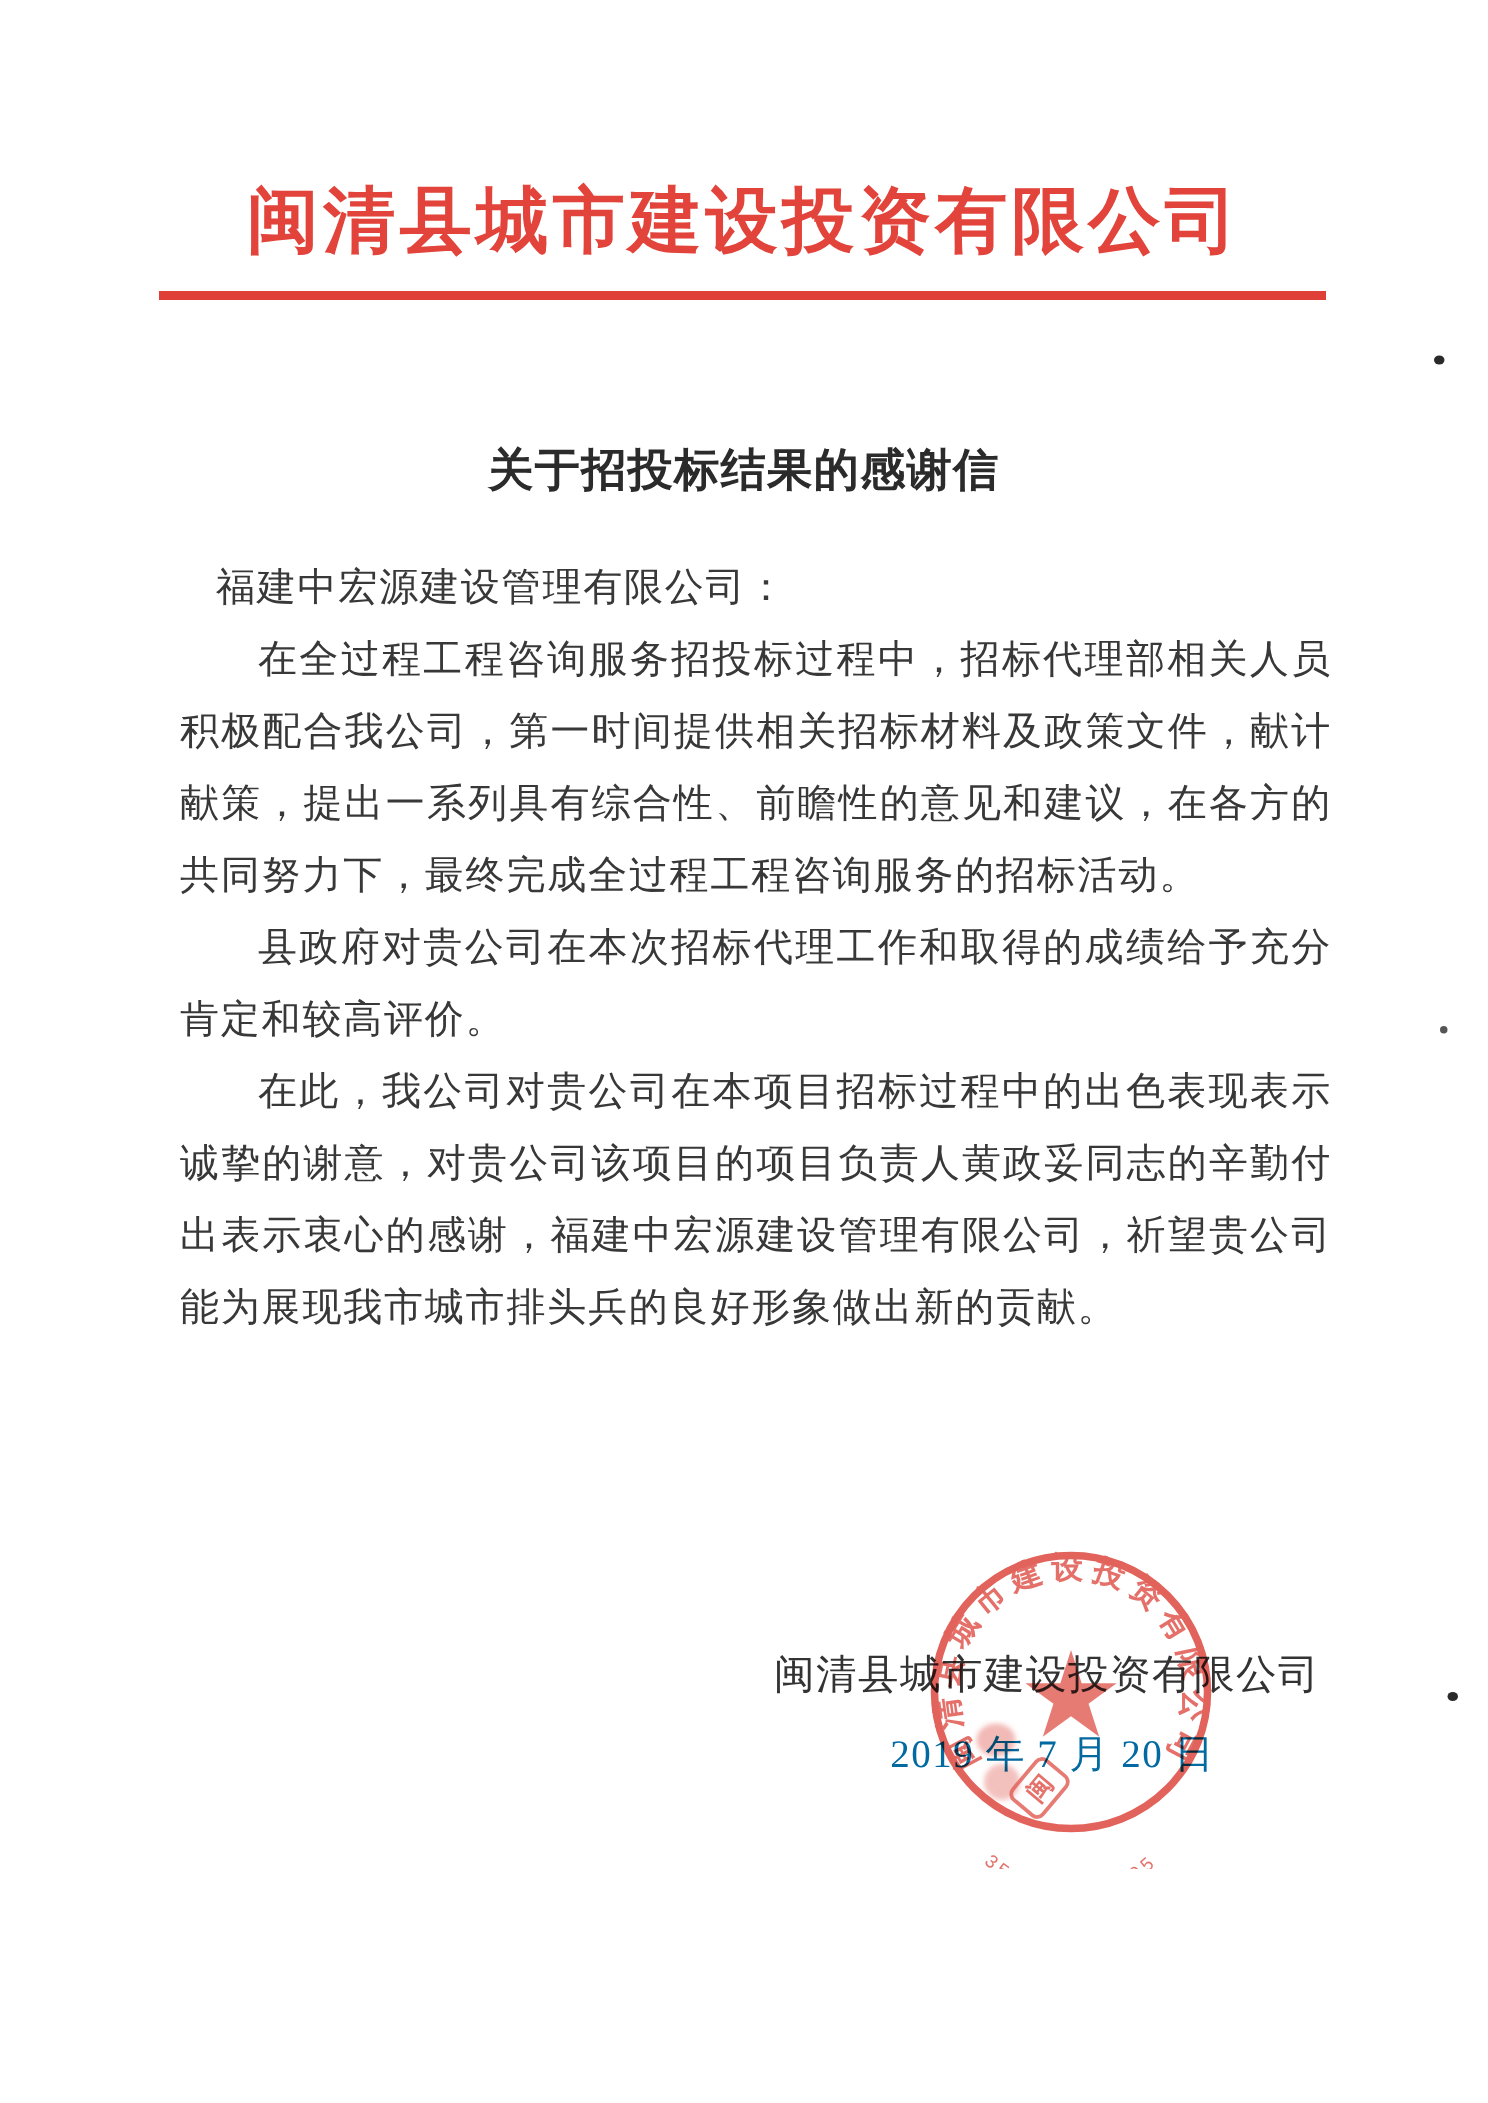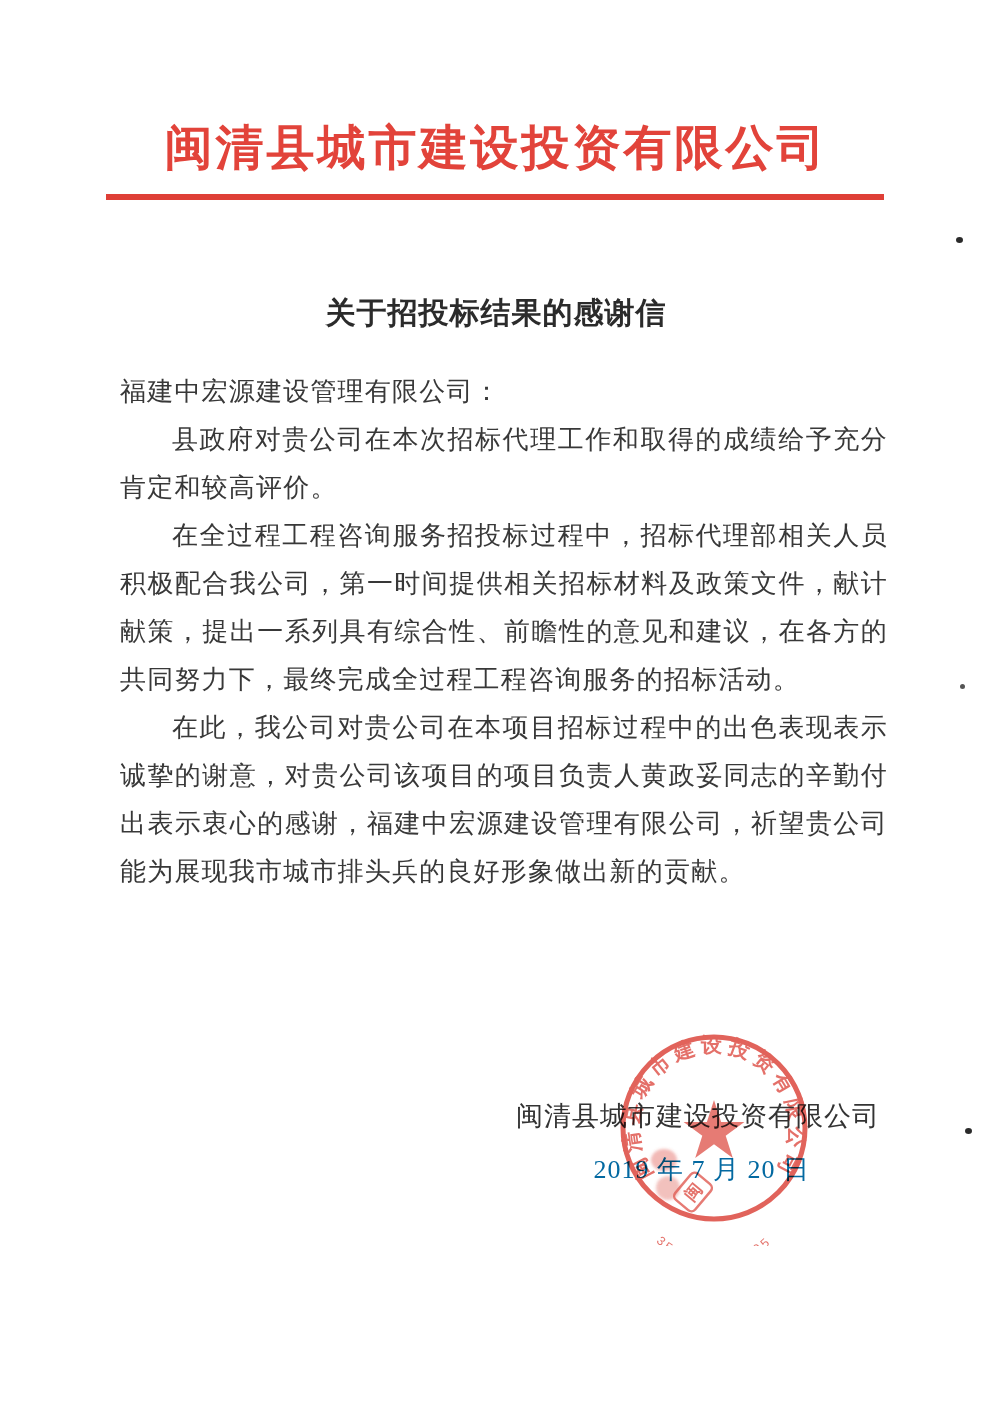--- a/index.html
+++ b/index.html
@@ -46,21 +46,21 @@
     width:768px;
     font-size:26px;
     line-height:48px;
     letter-spacing:1.2px;
     text-align:justify;
     text-justify:inter-character;
     word-break:break-all;
     color:#383838;
   }
   .body-block p{margin:0;text-indent:2em;}
-  .body-block p.salutation{text-indent:0;}
+  .body-block p.salutation{text-indent:0;margin-left:24px;}
   .sig-company{
     position:absolute;
     top:1098px;right:112px;
     font-size:27px;
     letter-spacing:1px;
     color:#333;
     white-space:nowrap;
   }
   .sig-date{
     position:absolute;
@@ -94,22 +94,22 @@
 <div class="page">
 
   <div class="letterhead">闽清县城市建设投资有限公司</div>
 
   <div class="header-rule"></div>
 
   <div class="doc-title">关于招投标结果的感谢信</div>
 
   <div class="body-block">
     <p class="salutation">福建中宏源建设管理有限公司：</p>
+    <p>在全过程工程咨询服务招投标过程中，招标代理部相关人员积极配合我公司，第一时间提供相关招标材料及政策文件，献计献策，提出一系列具有综合性、前瞻性的意见和建议，在各方的共同努力下，最终完成全过程工程咨询服务的招标活动。</p>
     <p>县政府对贵公司在本次招标代理工作和取得的成绩给予充分肯定和较高评价。</p>
-    <p>在全过程工程咨询服务招投标过程中，招标代理部相关人员积极配合我公司，第一时间提供相关招标材料及政策文件，献计献策，提出一系列具有综合性、前瞻性的意见和建议，在各方的共同努力下，最终完成全过程工程咨询服务的招标活动。</p>
     <p>在此，我公司对贵公司在本项目招标过程中的出色表现表示诚挚的谢意，对贵公司该项目的项目负责人黄政妥同志的辛勤付出表示衷心的感谢，福建中宏源建设管理有限公司，祈望贵公司能为展现我市城市排头兵的良好形象做出新的贡献。</p>
   </div>
 
   <div class="sig-company">闽清县城市建设投资有限公司</div>
 
   <div class="sig-date">2019 年 7 月 20 日</div>
 
   <svg class="seal" viewBox="0 0 236 236" xmlns="http://www.w3.org/2000/svg">
     <defs>
       <path id="arcTop" d="M 52.2 156 A 76 76 0 1 1 183.8 156" fill="none"></path>

